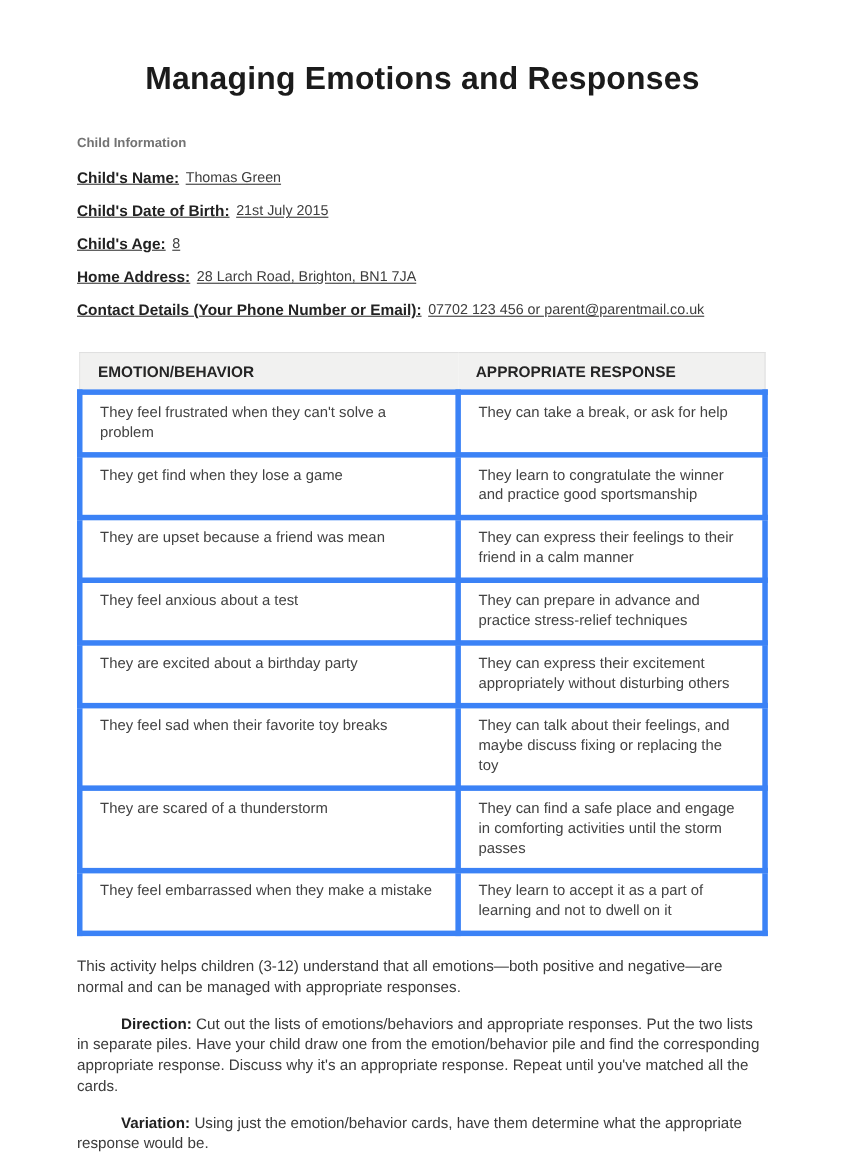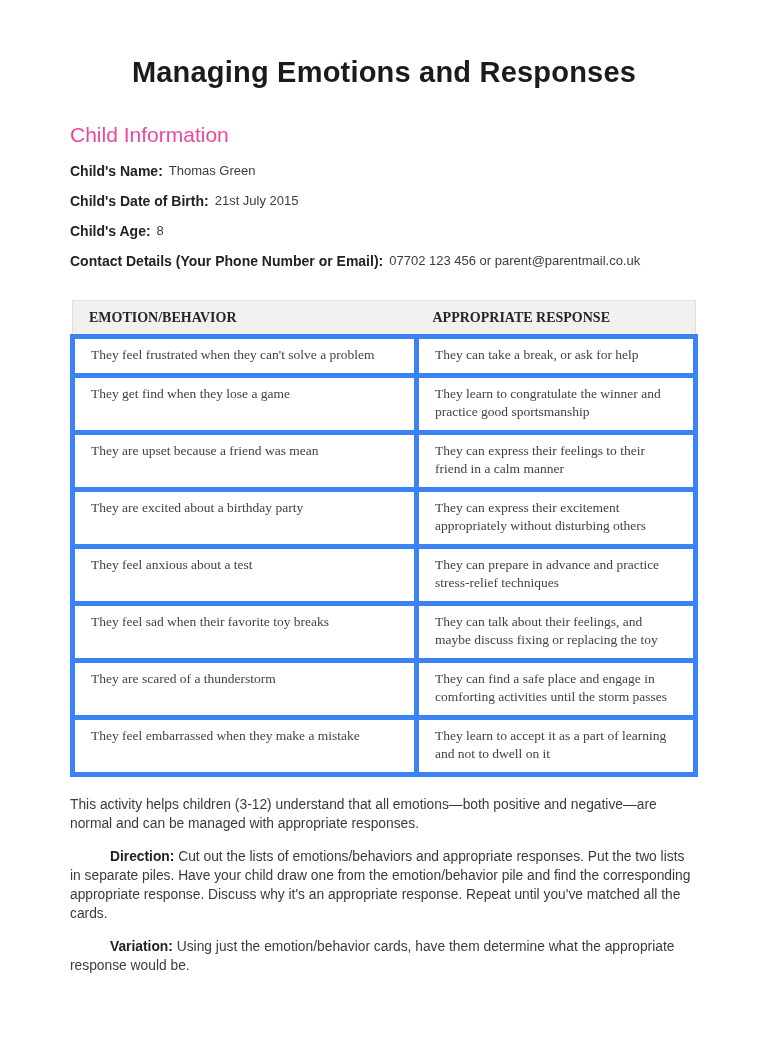--- a/index.html
+++ b/index.html
@@ -22,30 +22,31 @@
   }
   .title {
     text-align: center;
     font-size: 29px;
     font-weight: bold;
     color: #1b1b1b;
     letter-spacing: 0.2px;
     margin: 0 0 34px 0;
   }
   .section-heading {
-    font-size: 21px;
-    font-weight: normal;
-    color: #ec4899;
+    font-size: 12px;
+    font-weight: bold;
+    color: #737373;
     margin: 0 0 16px 0;
   }
   .field-row {
     margin: 0 0 13px 0;
     font-size: 14px;
     line-height: 16px;
     white-space: nowrap;
+    text-decoration: underline;
   }
   .field-label {
     font-weight: bold;
     color: #222222;
   }
   .field-value {
     font-size: 13px;
     color: #3d3d3d;
     position: relative;
     top: -1px;
@@ -69,21 +70,21 @@
   .emotions-table td {
     font-size: 13.5px;
     line-height: 18px;
     color: #424242;
     padding: 7px 16px 9px 16px;
     vertical-align: top;
     border: 5px solid #3b82f6;
   }
   .emotions-table th:first-child,
   .emotions-table td:first-child { width: 50%; }
-  .emotions-table { border: 1px solid #e0e0e0; font-family: Liberation Serif, serif; }
+  .emotions-table { border: 1px solid #e0e0e0; }
   .para {
     font-size: 13.8px;
     line-height: 19px;
     color: #3b3b3b;
     margin: 0 0 14px 0;
   }
   .para:first-of-type { margin-top: 18px; }
   .para b { color: #1f1f1f; margin-left: 40px; }
 </style>
 </head>
@@ -99,20 +100,23 @@
     <div class="field-row">
       <span class="field-label">Child's Name:</span><span class="field-value">Thomas Green</span>
     </div>
     <div class="field-row">
       <span class="field-label">Child's Date of Birth:</span><span class="field-value">21st July 2015</span>
     </div>
     <div class="field-row">
       <span class="field-label">Child's Age:</span><span class="field-value">8</span>
     </div>
     <div class="field-row">
+      <span class="field-label">Home Address:</span><span class="field-value">28 Larch Road, Brighton, BN1 7JA</span>
+    </div>
+    <div class="field-row">
       <span class="field-label">Contact Details (Your Phone Number or Email):</span><span class="field-value">07702 123 456 or parent@parentmail.co.uk</span>
     </div>
   </div>
 
   <table class="emotions-table">
     <thead>
       <tr>
         <th>EMOTION/BEHAVIOR</th>
         <th>APPROPRIATE RESPONSE</th>
       </tr>
@@ -124,26 +128,26 @@
       </tr>
       <tr>
         <td>They get find when they lose a game</td>
         <td>They learn to congratulate the winner and practice good sportsmanship</td>
       </tr>
       <tr>
         <td>They are upset because a friend was mean</td>
         <td>They can express their feelings to their friend in a calm manner</td>
       </tr>
       <tr>
+        <td>They feel anxious about a test</td>
+        <td>They can prepare in advance and practice stress-relief techniques</td>
+      </tr>
+      <tr>
         <td>They are excited about a birthday party</td>
         <td>They can express their excitement appropriately without disturbing others</td>
-      </tr>
-      <tr>
-        <td>They feel anxious about a test</td>
-        <td>They can prepare in advance and practice stress-relief techniques</td>
       </tr>
       <tr>
         <td>They feel sad when their favorite toy breaks</td>
         <td>They can talk about their feelings, and maybe discuss fixing or replacing the toy</td>
       </tr>
       <tr>
         <td>They are scared of a thunderstorm</td>
         <td>They can find a safe place and engage in comforting activities until the storm passes</td>
       </tr>
       <tr>

